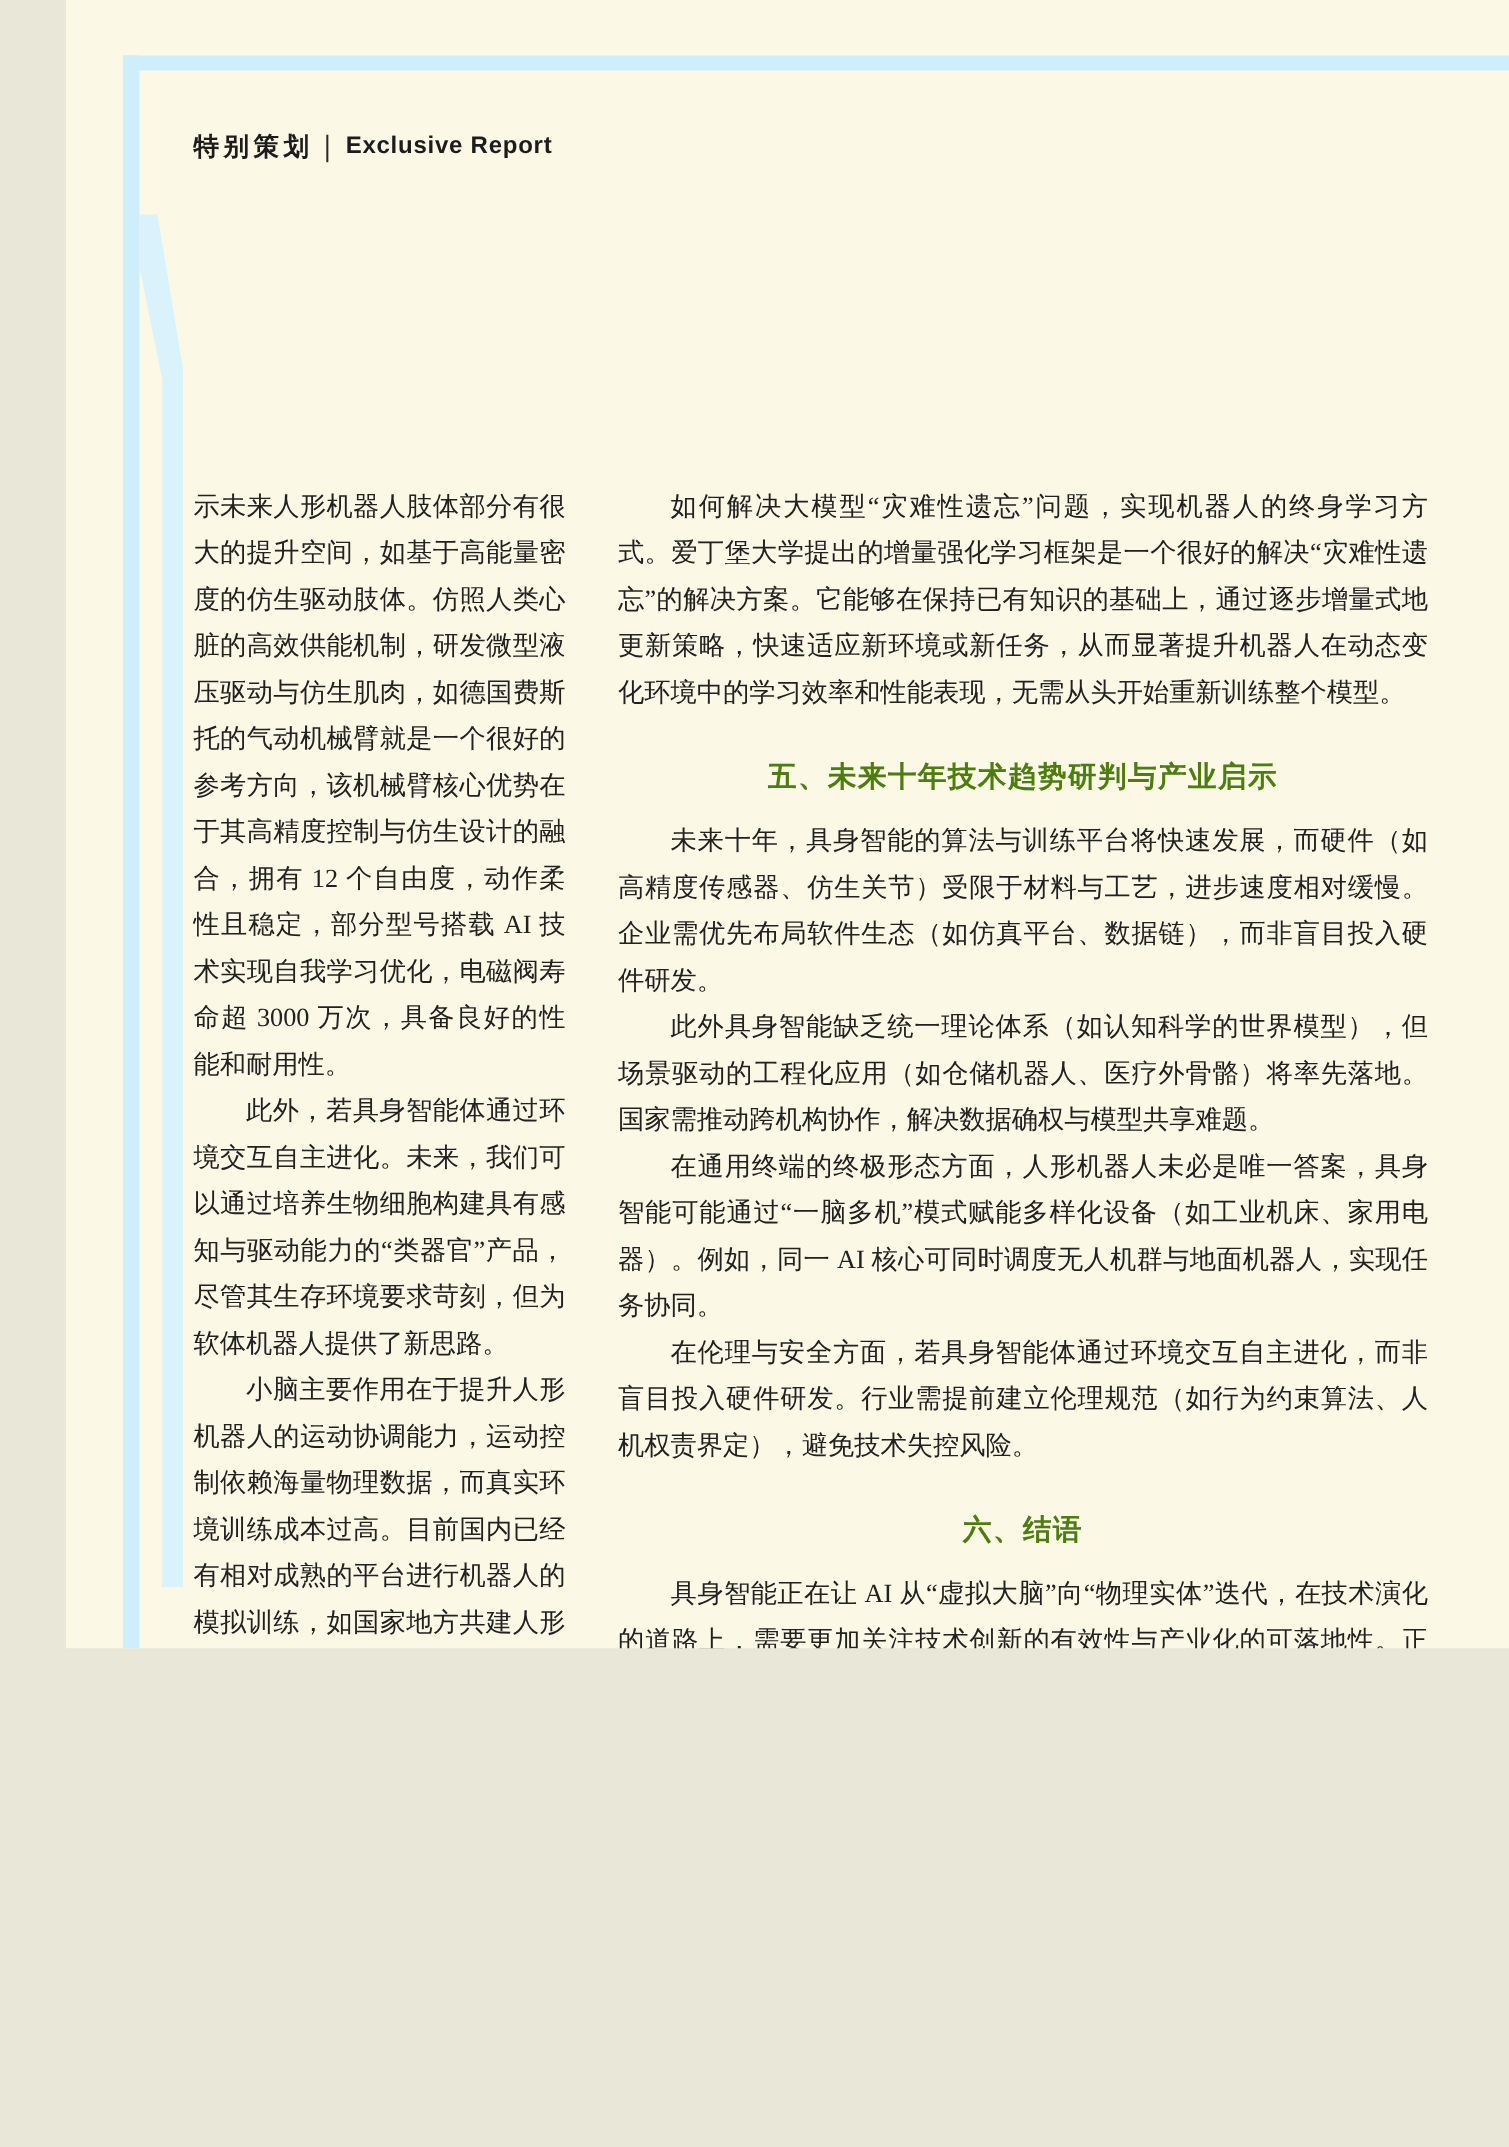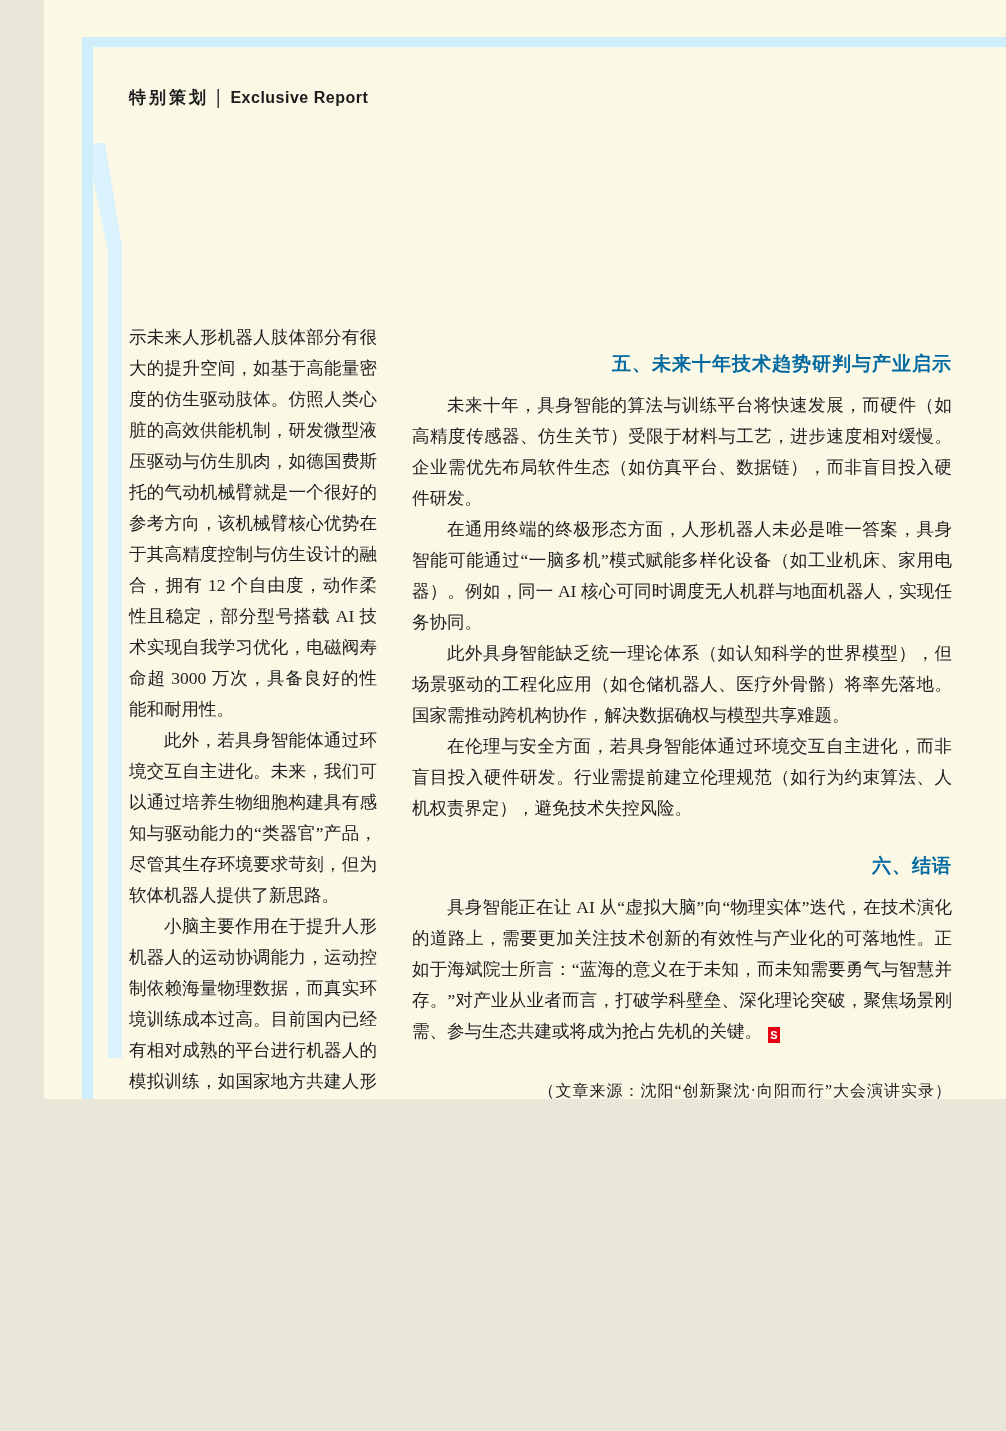--- a/index.html
+++ b/index.html
@@ -22,22 +22,22 @@
 
   
   .col{position:absolute;top:322px;color:#212121;font-size:17.5px;line-height:31px;
        text-align:justify;}
   .col p{margin:0;text-indent:2em;}
   .col p.noindent{text-indent:0;}
   .col-left{left:85px;width:248px;}
   .col-right{left:368px;width:540px;}
 
   .col-right h2{
-    color:#0369a1;font-size:19px;line-height:24px;
-    margin:30px 0 14px;font-weight:bold;text-align:right;letter-spacing:1px;
+    color:#4d7c0f;font-size:19px;line-height:24px;
+    margin:30px 0 14px;font-weight:bold;text-align:center;letter-spacing:1px;
   }
   .endmark{
     display:inline-block;width:12px;height:16px;margin-left:6px;
     background:#e60012;color:#ffffff;
     font-family:"Liberation Sans","DejaVu Sans",sans-serif;
     font-size:11px;line-height:16px;text-align:center;font-weight:bold;
     vertical-align:-2px;text-indent:0;
   }
   .source{
     margin-top:28px !important;
@@ -71,24 +71,25 @@
   </div>
 
   <div class="col col-left">
     <p class="noindent">示未来人形机器人肢体部分有很大的提升空间，如基于高能量密度的仿生驱动肢体。仿照人类心脏的高效供能机制，研发微型液压驱动与仿生肌肉，如德国费斯托的气动机械臂就是一个很好的参考方向，该机械臂核心优势在于其高精度控制与仿生设计的融合，拥有 12 个自由度，动作柔性且稳定，部分型号搭载 AI 技术实现自我学习优化，电磁阀寿命超 3000 万次，具备良好的性能和耐用性。</p>
     <p>此外，若具身智能体通过环境交互自主进化。未来，我们可以通过培养生物细胞构建具有感知与驱动能力的“类器官”产品，尽管其生存环境要求苛刻，但为软体机器人提供了新思路。</p>
     <p>小脑主要作用在于提升人形机器人的运动协调能力，运动控制依赖海量物理数据，而真实环境训练成本过高。目前国内已经有相对成熟的平台进行机器人的模拟训练，如国家地方共建人形机器人创新中心开发的，异构人形机器人训练场通过“虚拟–现实”迁移学习（Sim2Real），使机器人能在低成本场景中预训练动作（如行走、跳跃），再迁移至真实环境微调。</p>
     <p>大脑提供决策模型与机器</p>
   </div>
 
   <div class="col col-right">
+    <p>如何解决大模型“灾难性遗忘”问题，实现机器人的终身学习方式。爱丁堡大学提出的增量强化学习框架是一个很好的解决“灾难性遗忘”的解决方案。它能够在保持已有知识的基础上，通过逐步增量式地更新策略，快速适应新环境或新任务，从而显著提升机器人在动态变化环境中的学习效率和性能表现，无需从头开始重新训练整个模型。</p>
     <h2>五、未来十年技术趋势研判与产业启示</h2>
     <p>未来十年，具身智能的算法与训练平台将快速发展，而硬件（如高精度传感器、仿生关节）受限于材料与工艺，进步速度相对缓慢。企业需优先布局软件生态（如仿真平台、数据链），而非盲目投入硬件研发。</p>
+    <p>此外具身智能缺乏统一理论体系（如认知科学的世界模型），但场景驱动的工程化应用（如仓储机器人、医疗外骨骼）将率先落地。国家需推动跨机构协作，解决数据确权与模型共享难题。</p>
     <p>在通用终端的终极形态方面，人形机器人未必是唯一答案，具身智能可能通过“一脑多机”模式赋能多样化设备（如工业机床、家用电器）。例如，同一 AI 核心可同时调度无人机群与地面机器人，实现任务协同。</p>
-    <p>此外具身智能缺乏统一理论体系（如认知科学的世界模型），但场景驱动的工程化应用（如仓储机器人、医疗外骨骼）将率先落地。国家需推动跨机构协作，解决数据确权与模型共享难题。</p>
     <p>在伦理与安全方面，若具身智能体通过环境交互自主进化，而非盲目投入硬件研发。行业需提前建立伦理规范（如行为约束算法、人机权责界定），避免技术失控风险。</p>
     <h2>六、结语</h2>
     <p><span>具身智能正在让 AI 从“虚拟大脑”向“物理实体”迭代，在技术演化的道路上，需要更加关注技术创新的有效性与产业化的可落地性。正如于海斌院士所言：“蓝海的意义在于未知，而未知需要勇气与智慧并存。”对产业从业者而言，打破学科壁垒、深化理论突破，聚焦场景刚需、参与生态共建或将成为抢占先机的关键。</span><span class="endmark">S</span></p>
     <p class="source">（文章来源：沈阳“创新聚沈·向阳而行”大会演讲实录）</p>
   </div>
 
   <div class="ft">
     <span class="ft-page">8</span>
     <span class="ft-sep">|</span>
     <span class="ft-issue">2025.11</span>

